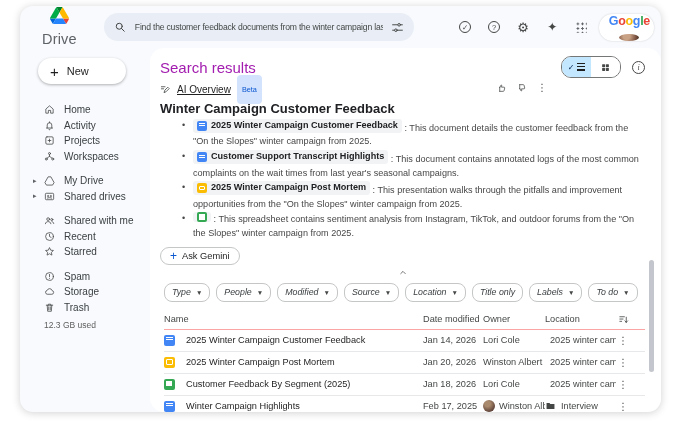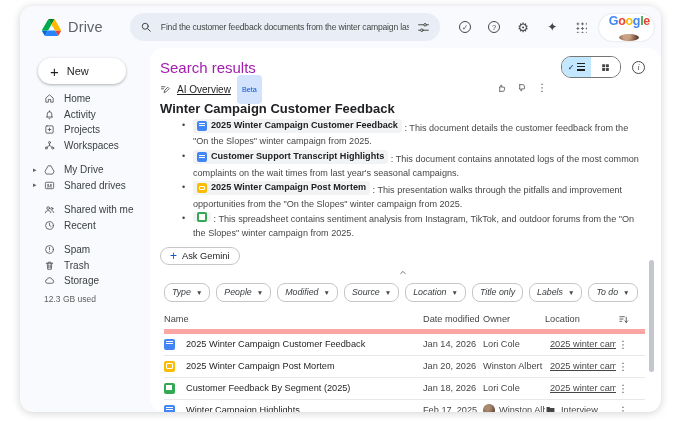--- a/index.html
+++ b/index.html
@@ -3,21 +3,21 @@
 <meta charset="utf-8">
 <style>
   html,body{margin:0;padding:0;background:#fff;}
   .page{position:relative;width:680px;height:421px;background:#fff;overflow:hidden;
         font-family:"Liberation Sans",sans-serif;color:#1f1f1f;-webkit-font-smoothing:antialiased;}
   .app{position:absolute;left:20px;top:6px;width:641px;height:406px;background:#f8fafd;
        border-radius:13px;box-shadow:0 1px 8px rgba(0,0,0,.18);overflow:hidden;}
 
   
   .topbar{position:absolute;left:0;top:0;right:0;height:42px;display:flex;align-items:center;padding:0 4px 0 22px;box-sizing:border-box;}
-  .brand{display:flex;align-items:center;gap:7px;}
+  .brand{display:flex;align-items:center;gap:7px;flex-direction:column;}
   .brand .appname{font-size:14.5px;color:#5f6368;letter-spacing:.2px;}
   .search{margin-left:27px;width:310px;height:28px;background:#e9eef6;border-radius:14px;display:flex;align-items:center;padding:0 9px;box-sizing:border-box;gap:7px;}
   .search .q{flex:1;font-size:8.6px;letter-spacing:-.2px;color:#434746;white-space:nowrap;overflow:hidden;}
   .top-icons{display:flex;align-items:center;gap:14px;margin-left:auto;margin-right:10px;}
   .tbicon{display:inline-flex;align-items:center;justify-content:center;width:15px;height:15px;color:#454746;}
   .circle-glyph{width:12px;height:12px;border:1.2px solid #454746;border-radius:50%;display:inline-flex;align-items:center;justify-content:center;font-size:7.5px;color:#454746;box-sizing:border-box;}
   .gear{font-size:13px;line-height:1;}
   .sparkle{font-size:12px;line-height:1;color:#454746;}
   .apps-grid{width:12px;height:12px;background-image:radial-gradient(#5f6368 1.1px,transparent 1.3px);background-size:4.6px 4.6px;background-position:0.6px 0.6px;}
   .account-pill{display:flex;align-items:center;gap:6px;background:#fff;border-radius:14px;height:27px;padding:0 4px 0 10px;margin-right:3px;box-shadow:0 0 2px rgba(0,0,0,.18);flex-direction:column;}
@@ -25,21 +25,21 @@
   .glogo span:nth-child(1){color:#4285F4}.glogo span:nth-child(2){color:#EA4335}
   .glogo span:nth-child(3){color:#FBBC05}.glogo span:nth-child(4){color:#4285F4}
   .glogo span:nth-child(5){color:#34A853}.glogo span:nth-child(6){color:#EA4335}
   .avatar{width:20px;height:20px;border-radius:50%;background:radial-gradient(circle at 38% 32%,#c9a184 25%,#7a5240 70%,#3c2a20);}
 
   
   .sidebar{position:absolute;left:0;top:42px;width:130px;bottom:0;padding-top:10px;box-sizing:border-box;}
   .new-btn{display:flex;align-items:center;gap:8px;margin-left:18px;width:88px;height:26px;background:#fff;border:none;border-radius:13px;
            box-shadow:0 1px 3px rgba(0,0,0,.3);font-family:inherit;font-size:11px;color:#1f1f1f;padding:0 0 0 12px;cursor:pointer;}
   .new-btn .plus{font-size:15px;font-weight:400;line-height:1;color:#1f1f1f;}
-  .nav{margin-top:7px;}
+  .nav{margin-top:18px;}
   .nav-item{position:relative;display:flex;align-items:center;gap:9px;height:15.5px;padding-left:24px;font-size:10px;color:#3c4043;cursor:pointer;}
   .nav-item .caret{position:absolute;left:13px;font-size:7px;color:#5f6368;}
   .nav-gap{height:9px;}
   .storage-used{margin:5px 0 0 24px;font-size:8.5px;color:#5e5e5e;}
   .si{flex:none;}
 
   
   .card{position:absolute;left:130px;top:42px;right:0;bottom:0;background:#fff;border-radius:14px;padding:8px 16px 0 6px;box-sizing:border-box;}
   .title-row{display:flex;align-items:center;margin-left:4px;height:22px;}
   .title-row h1{font-size:15px;font-weight:400;margin:0;color:#a21caf;}
@@ -83,27 +83,27 @@
 
   
   .chips{display:flex;align-items:center;gap:6px;margin:5px 0 0 8px;}
   .chip{display:inline-flex;align-items:center;gap:5px;height:17px;border:1px solid #c4c7c5;border-radius:8px;padding:0 7px;
         font-size:8.8px;color:#3c4043;background:#fff;cursor:pointer;white-space:nowrap;font-style:italic;}
   .chip .arr{font-size:6.5px;color:#454746;}
 
   
   .table{margin-top:8px;padding-left:8px;}
   .tgrid{display:grid;grid-template-columns:22px 237px 60px 62px 71px 14px;align-items:center;}
-  .thead{height:19px;border-bottom:5px solid #fca5a5;font-size:9.2px;color:#444746;}
+  .thead{height:19px;border-bottom:1px solid #fca5a5;font-size:9.2px;color:#444746;}
   .thead .h-name{grid-column:1/3;}
   .trow{height:21px;border-bottom:1px solid #e7e8ea;font-size:9.2px;color:#444746;cursor:pointer;}
   .trow .name{color:#1f1f1f;white-space:nowrap;overflow:hidden;}
   .owner-cell{display:flex;align-items:center;gap:4px;white-space:nowrap;overflow:hidden;}
   .mini-avatar{width:12px;height:12px;border-radius:50%;flex:none;background:radial-gradient(circle at 38% 32%,#a98a6d 25%,#5d4037 75%,#33231b);}
-  .loc-cell{display:flex;align-items:center;gap:5px;white-space:nowrap;overflow:hidden;text-decoration:underline;}
+  .loc-cell{display:flex;align-items:center;gap:5px;white-space:nowrap;overflow:hidden;}
   .dots{font-size:10px;color:#444746;text-align:center;cursor:pointer;}
   .sort-icn{display:flex;justify-content:center;cursor:pointer;}
   .sbar{position:absolute;right:7px;top:212px;width:5px;height:112px;border-radius:3px;background:#c3c6cc;cursor:pointer;}
 </style>
 </head>
 <body>
 
 <div class="page">
  <div class="app">
 
@@ -226,41 +226,47 @@
             </svg>
         <span>Shared with me</span>
       </div>
       <div class="nav-item">
         <svg class="si" width="11" height="11" viewBox="0 0 24 24" fill="none" stroke="#444746" stroke-width="1.7" stroke-linecap="round">
               <circle cx="12" cy="12" r="8.5"></circle>
               <path d="M12 7v5l3.5 2"></path>
             </svg>
         <span>Recent</span>
       </div>
+      <div class="nav-item">
+        <svg class="si" width="11" height="11" viewBox="0 0 24 24" fill="none" stroke="#444746" stroke-width="1.7" stroke-linejoin="round">
+              <path d="m12 3.5 2.6 5.6 6 .7-4.5 4.1 1.2 6-5.3-3-5.3 3 1.2-6L3.4 9.8l6-.7Z"></path>
+            </svg>
+        <span>Starred</span>
+      </div>
 
       <div class="nav-gap"></div>
 
       <div class="nav-item">
         <svg class="si" width="11" height="11" viewBox="0 0 24 24" fill="none" stroke="#444746" stroke-width="1.7" stroke-linecap="round">
               <circle cx="12" cy="12" r="8.5"></circle>
               <path d="M12 7.5v5M12 16v.2"></path>
             </svg>
         <span>Spam</span>
       </div>
       <div class="nav-item">
+        <svg class="si" width="11" height="11" viewBox="0 0 24 24" fill="none" stroke="#444746" stroke-width="1.7" stroke-linejoin="round">
+              <path d="M7 18h10a4 4 0 0 0 .6-7.96A5.5 5.5 0 0 0 7 9.6 4.25 4.25 0 0 0 7 18Z"></path>
+            </svg>
+        <span>Storage</span>
+      </div>
+      <div class="nav-item">
         <svg class="si" width="11" height="11" viewBox="0 0 24 24" fill="none" stroke="#444746" stroke-width="1.7" stroke-linecap="round" stroke-linejoin="round">
               <path d="M5 7h14M9.5 7V4.8h5V7M7 7l1 13.2h8L17 7M10.3 10.5v6.5M13.7 10.5v6.5"></path>
             </svg>
         <span>Trash</span>
-      </div>
-      <div class="nav-item">
-        <svg class="si" width="11" height="11" viewBox="0 0 24 24" fill="none" stroke="#444746" stroke-width="1.7" stroke-linejoin="round">
-              <path d="M7 18h10a4 4 0 0 0 .6-7.96A5.5 5.5 0 0 0 7 9.6 4.25 4.25 0 0 0 7 18Z"></path>
-            </svg>
-        <span>Storage</span>
       </div>
       <div class="storage-used">12.3 GB used</div>
     </div>
   </nav>
 
   <main class="card">
 
     <div class="title-row">
       <h1>Search results</h1>
       <div class="view-controls">

